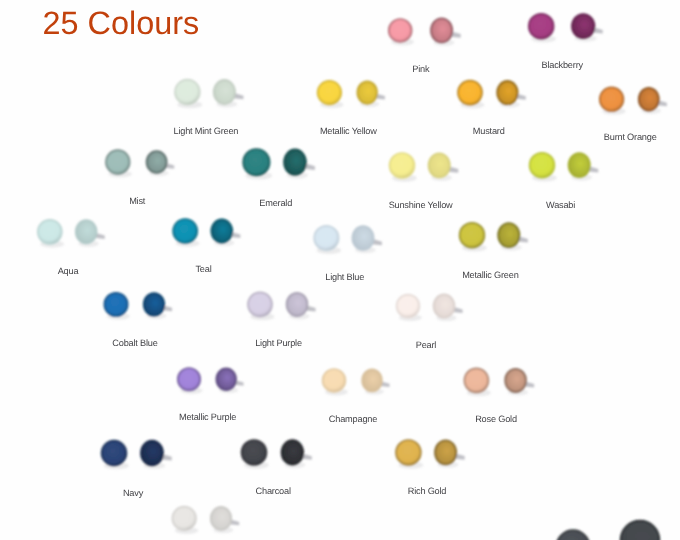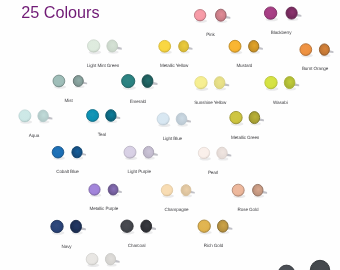--- a/index.html
+++ b/index.html
@@ -1,21 +1,21 @@
 <!DOCTYPE html>
 <html><head>
 <meta charset="utf-8">
 <style>
   html,body{margin:0;padding:0;background:#ffffff;}
   body{width:340px;height:270px;overflow:hidden;position:relative;
        font-family:"Liberation Sans",sans-serif;
        -webkit-font-smoothing:antialiased;-moz-osx-font-smoothing:grayscale;}
   #stage{position:absolute;left:0;top:0;width:340px;height:270px;background:#fefefe;overflow:hidden;}
   #title{position:absolute;left:21.3px;top:3.5px;font-family:"Liberation Sans",sans-serif;
-         font-size:16.2px;line-height:16px;color:#701a75;white-space:nowrap;font-weight:400;}
+         font-size:16.2px;line-height:16px;color:#c2410c;white-space:nowrap;font-weight:400;}
   .lbl{position:absolute;text-align:center;font-size:4.6px;line-height:5px;letter-spacing:-0.1px;
        color:#434347;white-space:nowrap;transform:translateX(-50%);
        -webkit-font-smoothing:antialiased;text-rendering:geometricPrecision;}
 </style>
 </head>
 <body>
 
 <div id="stage">
   <div id="title">25 Colours</div>
   <svg id="studs" width="340" height="270" viewBox="0 0 340 270" style="position:absolute;left:0;top:0">

